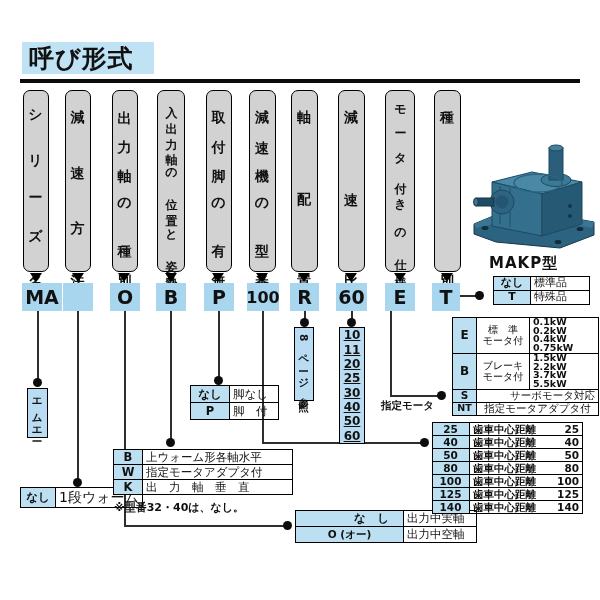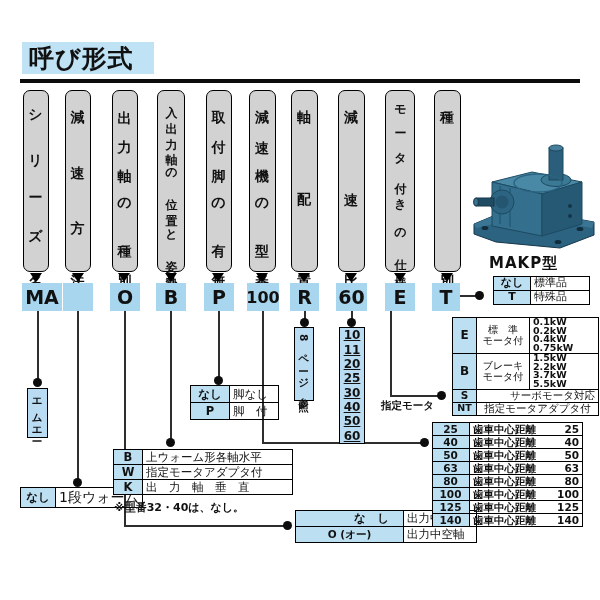--- a/index.html
+++ b/index.html
@@ -365,29 +365,20 @@
   <tr class="cdrow">
     <td class="k cdk">50</td>
     <td>
           <div class="cd">
             <span>歯車中心距離</span>
             <span>50</span>
           </div>
         </td>
   </tr>
   <tr class="cdrow">
-    <td class="k cdk">63</td>
-    <td>
-          <div class="cd">
-            <span>歯車中心距離</span>
-            <span>63</span>
-          </div>
-        </td>
-  </tr>
-  <tr class="cdrow">
     <td class="k cdk">80</td>
     <td>
           <div class="cd">
             <span>歯車中心距離</span>
             <span>80</span>
           </div>
         </td>
   </tr>
   <tr class="cdrow">
     <td class="k cdk">100</td>

